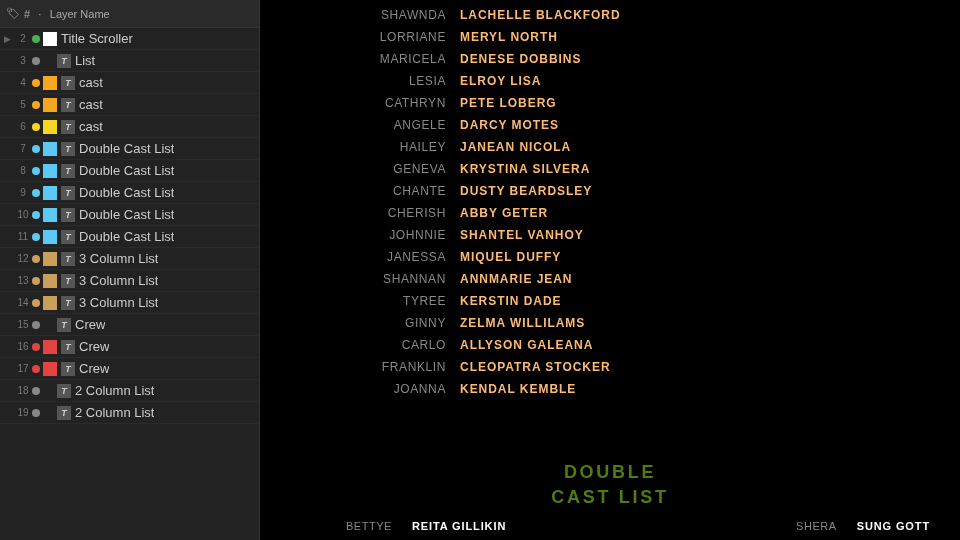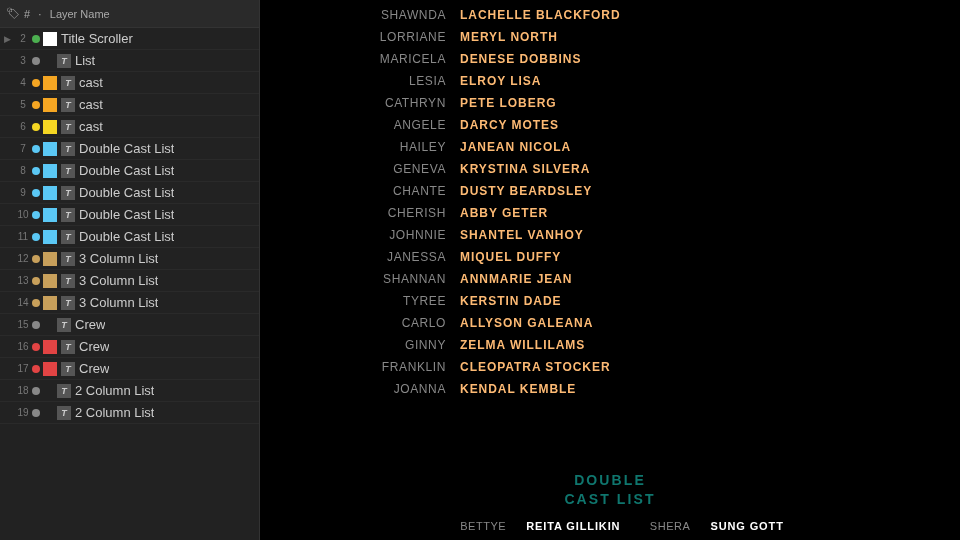--- a/index.html
+++ b/index.html
@@ -158,33 +158,34 @@
       font-family: Arial, sans-serif;
     }
 
     
     .double-cast-section {
       text-align: center;
       padding: 20px 0 6px 0;
     }
 
     .double-cast-title {
-      color: #0f766e;
-      font-size: 14px;
+      color: #4d7c0f;
+      font-size: 18px;
       font-weight: bold;
       letter-spacing: 0.15em;
       line-height: 1.4;
       font-family: Arial, sans-serif;
     }
 
     .double-cast-grid {
       display: flex;
-      justify-content: center;
+      justify-content: space-between;
       padding: 0 30px;
       margin-top: 4px;
+      margin-left: 32px;
     }
 
     .double-cast-col {
       display: flex;
       flex-direction: column;
       gap: 0;
     }
 
     .double-cast-row {
       display: flex;
@@ -424,26 +425,26 @@
         </div>
         <div class="cast-row">
           <span class="cast-first">SHANNAN</span>
           <span class="cast-last">ANNMARIE JEAN</span>
         </div>
         <div class="cast-row">
           <span class="cast-first">TYREE</span>
           <span class="cast-last">KERSTIN DADE</span>
         </div>
         <div class="cast-row">
+          <span class="cast-first">GINNY</span>
+          <span class="cast-last">ZELMA WILLILAMS</span>
+        </div>
+        <div class="cast-row">
           <span class="cast-first">CARLO</span>
           <span class="cast-last">ALLYSON GALEANA</span>
-        </div>
-        <div class="cast-row">
-          <span class="cast-first">GINNY</span>
-          <span class="cast-last">ZELMA WILLILAMS</span>
         </div>
         <div class="cast-row">
           <span class="cast-first">FRANKLIN</span>
           <span class="cast-last">CLEOPATRA STOCKER</span>
         </div>
         <div class="cast-row">
           <span class="cast-first">JOANNA</span>
           <span class="cast-last">KENDAL KEMBLE</span>
         </div>
       </div>

